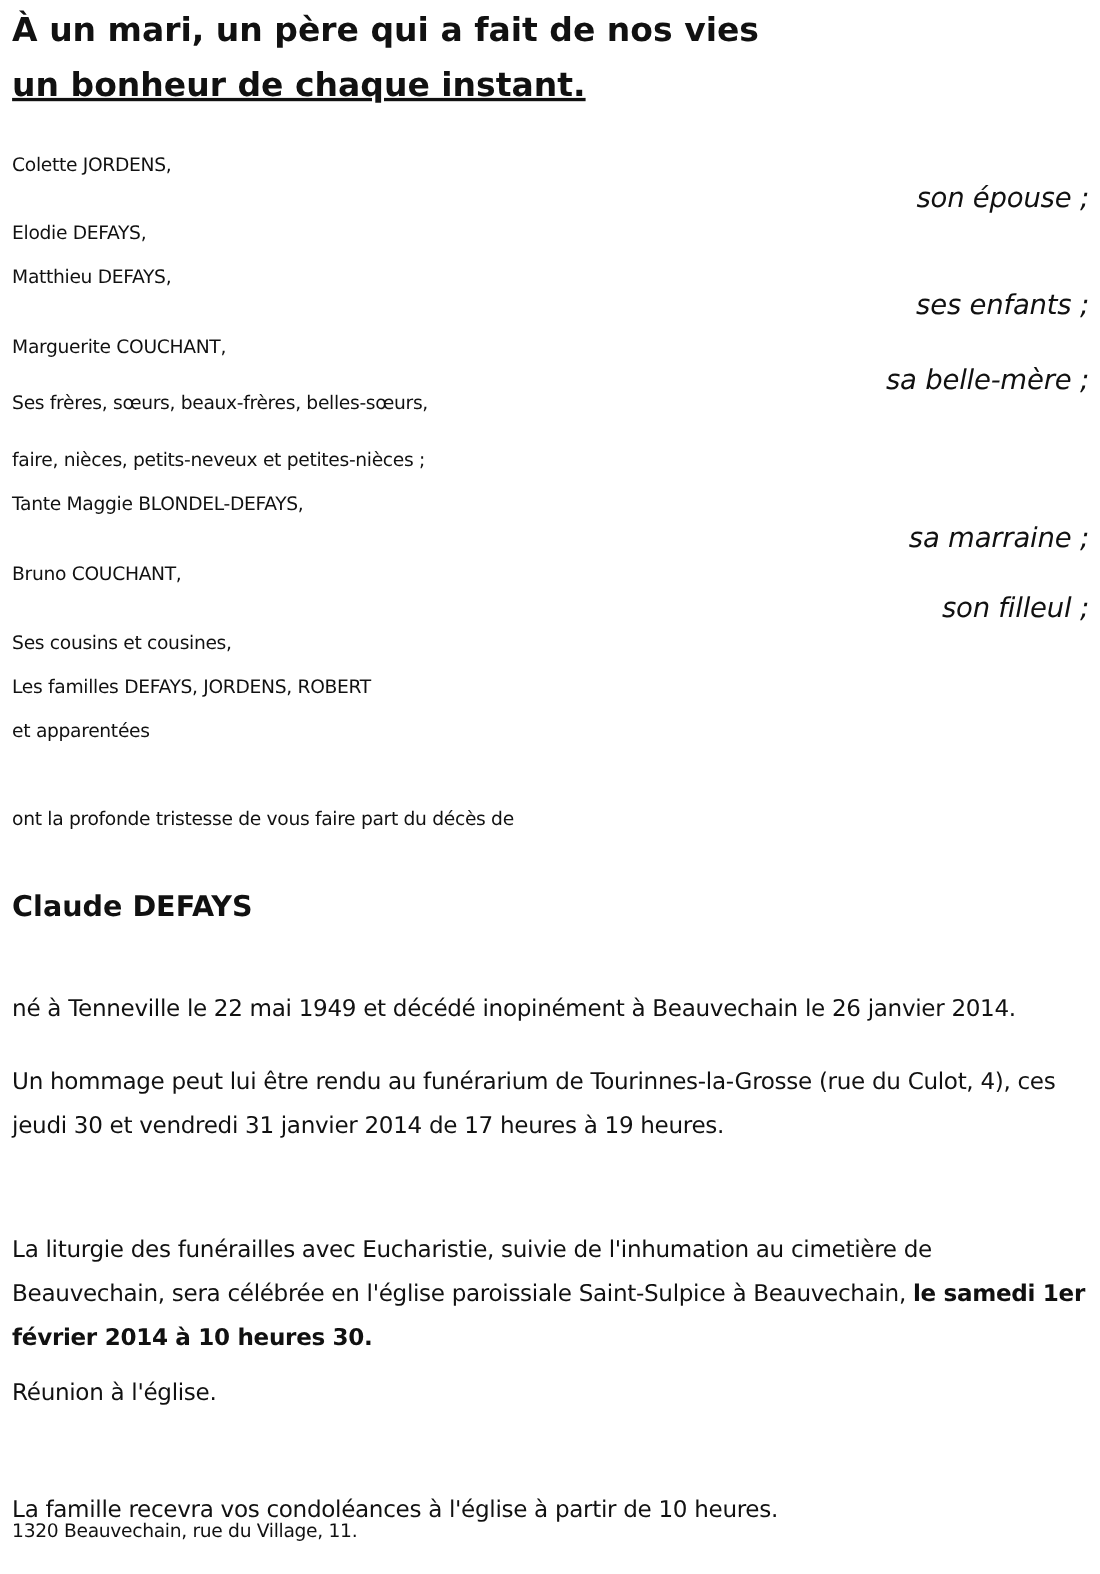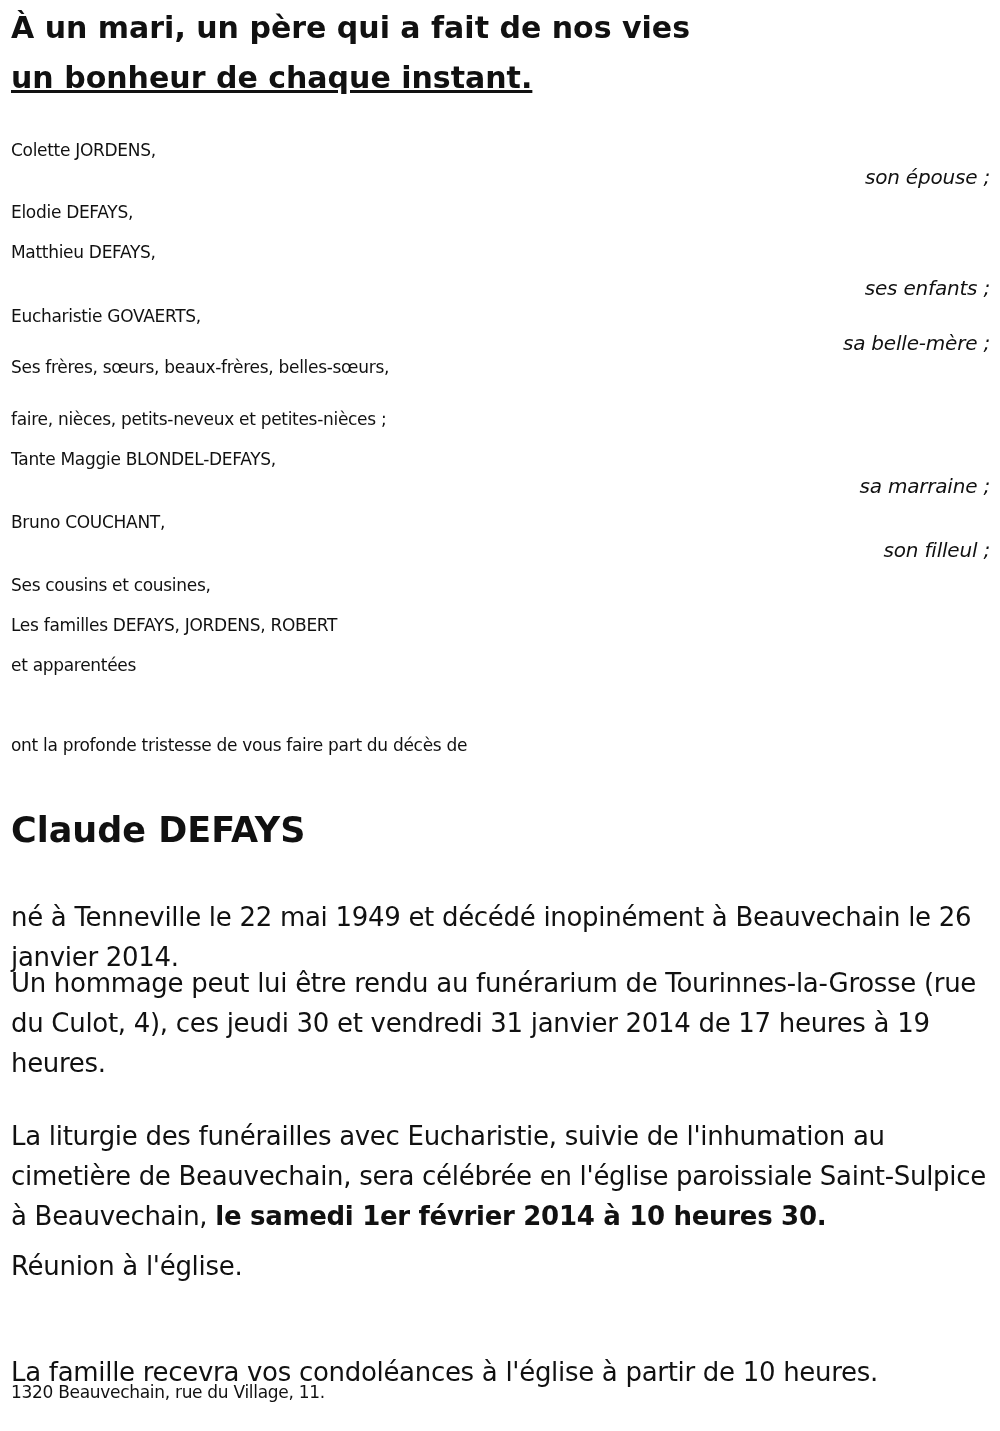--- a/index.html
+++ b/index.html
@@ -2,40 +2,40 @@
 <html><head>
   <meta charset="utf-8">
   <style>
     html, body { margin: 0; padding: 0; background: #ffffff; }
     body {
       width: 1000px; height: 1431px; position: relative; overflow: hidden;
       font-family: "DejaVu Sans", sans-serif; color: #111111;
     }
     .line { position: absolute; left: 11px; white-space: nowrap; font-size: 17px; letter-spacing: -0.3px; }
     .intro { font-weight: bold; font-size: 30px; letter-spacing: 0; }
-    .role { position: absolute; right: 10px; font-style: italic; font-size: 20px; white-space: nowrap; letter-spacing: -0.2px; }
-    .name-title { position: absolute; left: 11px; font-weight: bold; font-size: 35px; letter-spacing: 0; }
-    .para { position: absolute; left: 11px; width: 980px; font-size: 26px; line-height: 40px; letter-spacing: -0.3px; }
+    .role { position: absolute; right: 10px; font-style: italic; font-size: 25px; white-space: nowrap; letter-spacing: -0.2px; }
+    .name-title { position: absolute; left: 11px; font-weight: bold; font-size: 26px; letter-spacing: 0; }
+    .para { position: absolute; left: 11px; width: 980px; font-size: 21px; line-height: 40px; letter-spacing: -0.3px; }
     .para b { font-weight: bold; }
   </style>
 </head>
 <body>
 
 <div>
   <div class="line intro" style="top:10px;">À un mari, un père qui a fait de nos vies</div>
   <div class="line intro" style="top:60px;text-decoration:underline;">un bonheur de chaque instant.</div>
 
   <div class="line" style="top:140px;">Colette JORDENS,</div>
   <div class="role" style="top:165px;">son épouse ;</div>
 
   <div class="line" style="top:202px;">Elodie DEFAYS,</div>
   <div class="line" style="top:242px;">Matthieu DEFAYS,</div>
-  <div class="role" style="top:276px;">ses enfants ;</div>
+  <div class="role" style="top:262px;">ses enfants ;</div>
 
-  <div class="line" style="top:306px;">Eucharistie GOVAERTS,</div>
+  <div class="line" style="top:306px;">Marguerite COUCHANT,</div>
   <div class="role" style="top:331px;">sa belle-mère ;</div>
 
   <div class="line" style="top:357px;">Ses frères, sœurs, beaux-frères, belles-sœurs,</div>
   <div class="line" style="top:409px;">faire, nièces, petits-neveux et petites-nièces ;</div>
   <div class="line" style="top:449px;">Tante Maggie BLONDEL-DEFAYS,</div>
   <div class="role" style="top:474px;">sa marraine ;</div>
 
   <div class="line" style="top:512px;">Bruno COUCHANT,</div>
   <div class="role" style="top:538px;">son filleul ;</div>
 

